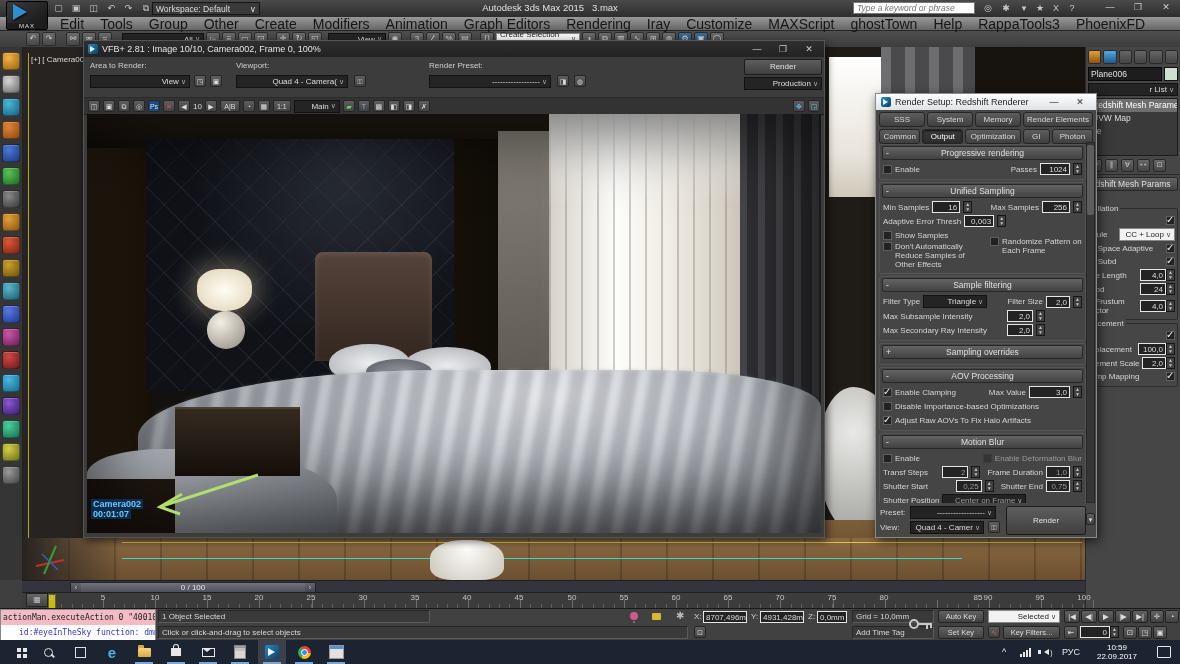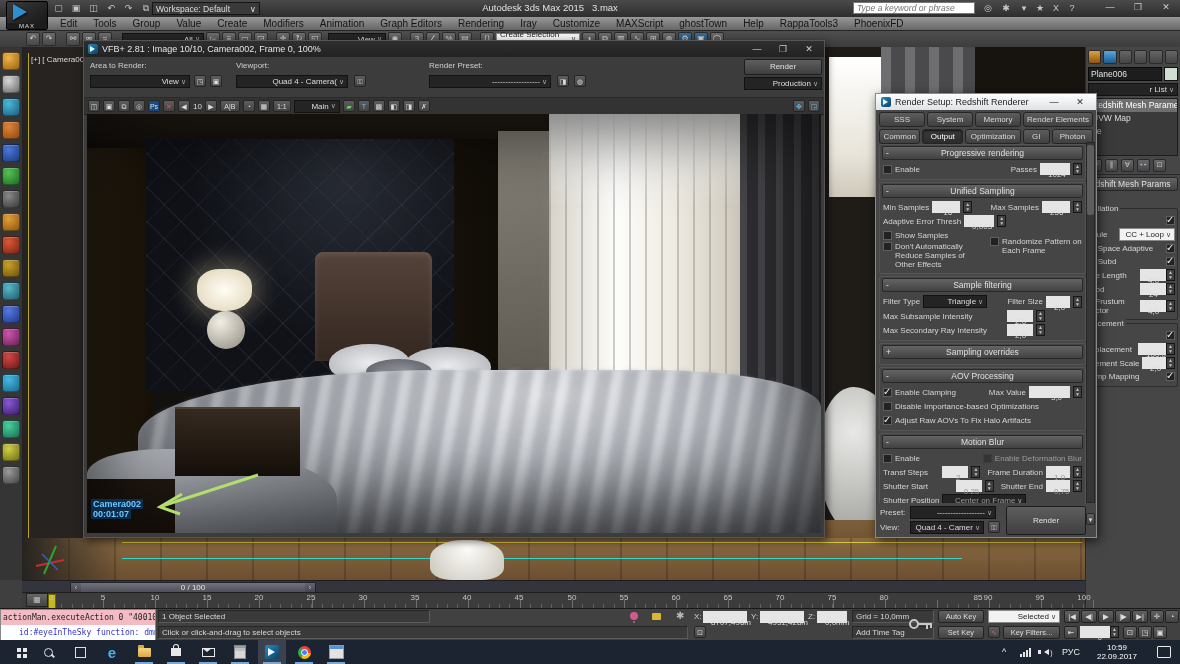--- a/index.html
+++ b/index.html
@@ -4,21 +4,21 @@
 <style>
   html,body{margin:0;padding:0;background:#222}
   #app{position:relative;width:1180px;height:664px;overflow:hidden;background:#3f3f3f;
        font-family:"Liberation Sans","DejaVu Sans",sans-serif;font-size:9px;color:#ccc;cursor:default}
   .abs{position:absolute}
   i,em{font-style:normal}
   
   #titlebar{position:absolute;left:0;top:0;right:0;height:17px;background:linear-gradient(#4a4a4a,#2d2d2d);z-index:40}
   #menubar{position:absolute;left:0;top:17px;right:0;height:13px;background:linear-gradient(#989898,#666);z-index:40;
            display:flex;align-items:center;padding-left:52px;color:#151515}
-  #menubar span{padding:16px 8px;font-size:10px;white-space:nowrap}
+  #menubar span{padding:16px 8px;font-size:14px;white-space:nowrap}
   #maxlogo{position:absolute;left:6px;top:1px;width:40px;height:27px;background:linear-gradient(145deg,#3a3a3a,#141414);
            border:1px solid #000;border-radius:2px;z-index:45}
   #maxlogo .swoosh{position:absolute;left:6px;top:2px;width:0;height:0;border-left:14px solid #2d8fd0;border-top:8px solid transparent;border-bottom:8px solid transparent;filter:drop-shadow(1px 1px 1px #000)}
   #maxlogo .maxtxt{position:absolute;left:0;right:0;bottom:0;text-align:center;font-size:6px;color:#ddd;background:#1c1c1c;letter-spacing:1px}
   .qico{display:inline-block;width:13px;height:13px;margin:2px 1px;text-align:center;line-height:13px;font-size:9px;color:#c8c8c8}
   #workspace{position:absolute;left:152px;top:2px;width:108px;height:13px;background:#3a3a3a;border:1px solid #161616;
              color:#ddd;font-size:8.5px;display:flex;align-items:center;justify-content:space-between;padding:0 3px;box-sizing:border-box}
   #apptitle{position:absolute;left:420px;top:2px;width:260px;text-align:center;color:#e2e2e2;font-size:9.5px;white-space:nowrap}
   #searchbox{position:absolute;left:853px;top:2px;width:122px;height:12px;background:#fff;border:1px solid #777;
              color:#777;font-style:italic;font-size:8.5px;padding:0 3px;box-sizing:border-box;font-family:"Liberation Sans",sans-serif}
@@ -56,21 +56,21 @@
   #modstack .sel{background:#6e6e6e;color:#fff}
   .stackicons{display:flex;gap:3px;padding:2px 3px;border-bottom:1px solid #2a2a2a}
   .sico{width:11px;height:11px;background:linear-gradient(#676767,#454545);border:1px solid #292929;border-radius:2px;font-size:7px;color:#ccc;text-align:center;line-height:10px}
   .roll{height:12px;background:linear-gradient(#646464,#424242);border:1px solid #282828;color:#e0e0e0;font-size:8.5px;
         text-align:center;line-height:12px;position:relative;border-radius:2px;margin:2px 2px 17px}
   .roll i{position:absolute;left:3px;top:0;font-size:8.5px}
   .grp{border:1px solid #2c2c2c;border-radius:2px;margin:3px 2px;padding:2px 2px 3px;position:relative}
   .grp .gt{position:absolute;top:-5px;left:2px;background:#464646;padding:0 2px;font-size:8px;color:#d6d6d6}
   .cprow{display:flex;align-items:center;justify-content:space-between;padding:1px 0;font-size:8px;color:#d6d6d6;min-height:11px}
   .cprow .lab{white-space:nowrap;overflow:hidden}
-  .numf{background:#232323;border:6px solid #e5e5e5;color:#ddd;font-size:8px;height:12px;line-height:11px;padding:0 2px;box-sizing:border-box;display:inline-block;text-align:right}
+  .numf{background:#232323;border:1px solid #e5e5e5;color:#ddd;font-size:8px;height:12px;line-height:11px;padding:0 2px;box-sizing:border-box;display:inline-block;text-align:right}
   .numf.dis{color:#999}
   .sp{display:inline-block;width:9px;height:12px;background:#404040;border:1px solid #161616;box-sizing:border-box;
       color:#c0c0c0;font-size:5px;line-height:5px;text-align:center;flex:none}
   .sp i{display:block;height:5px}
   .cb{display:inline-block;width:9px;height:9px;background:#222;border:1px solid #5e5e5e;position:relative;flex:none;box-sizing:border-box}
   .cb.on::after{content:"✓";position:absolute;left:-1px;top:-3px;font-size:10px;color:#efefef}
   .cb.dis{border-color:#3c3c3c;background:#343434}
   
   #vfb{position:absolute;left:83px;top:40px;width:742px;height:498px;background:#3c3c3c;border:1px solid #555;
        box-shadow:2px 3px 8px rgba(0,0,0,.6);z-index:10;box-sizing:border-box}
@@ -189,21 +189,21 @@
     <span class="tico" style="left:1064px">?</span>
     <span class="winctl" style="right:56px">—</span>
     <span class="winctl" style="right:28px">❐</span>
     <span class="winctl" style="right:0">✕</span>
   </div>
 
   <div id="menubar">
     <span>Edit</span>
     <span>Tools</span>
     <span>Group</span>
-    <span>Value</span>
+    <span>Other</span>
     <span>Create</span>
     <span>Modifiers</span>
     <span>Animation</span>
     <span>Graph Editors</span>
     <span>Rendering</span>
     <span>Iray</span>
     <span>Customize</span>
     <span>MAXScript</span>
     <span>ghostTown</span>
     <span>Help</span>

